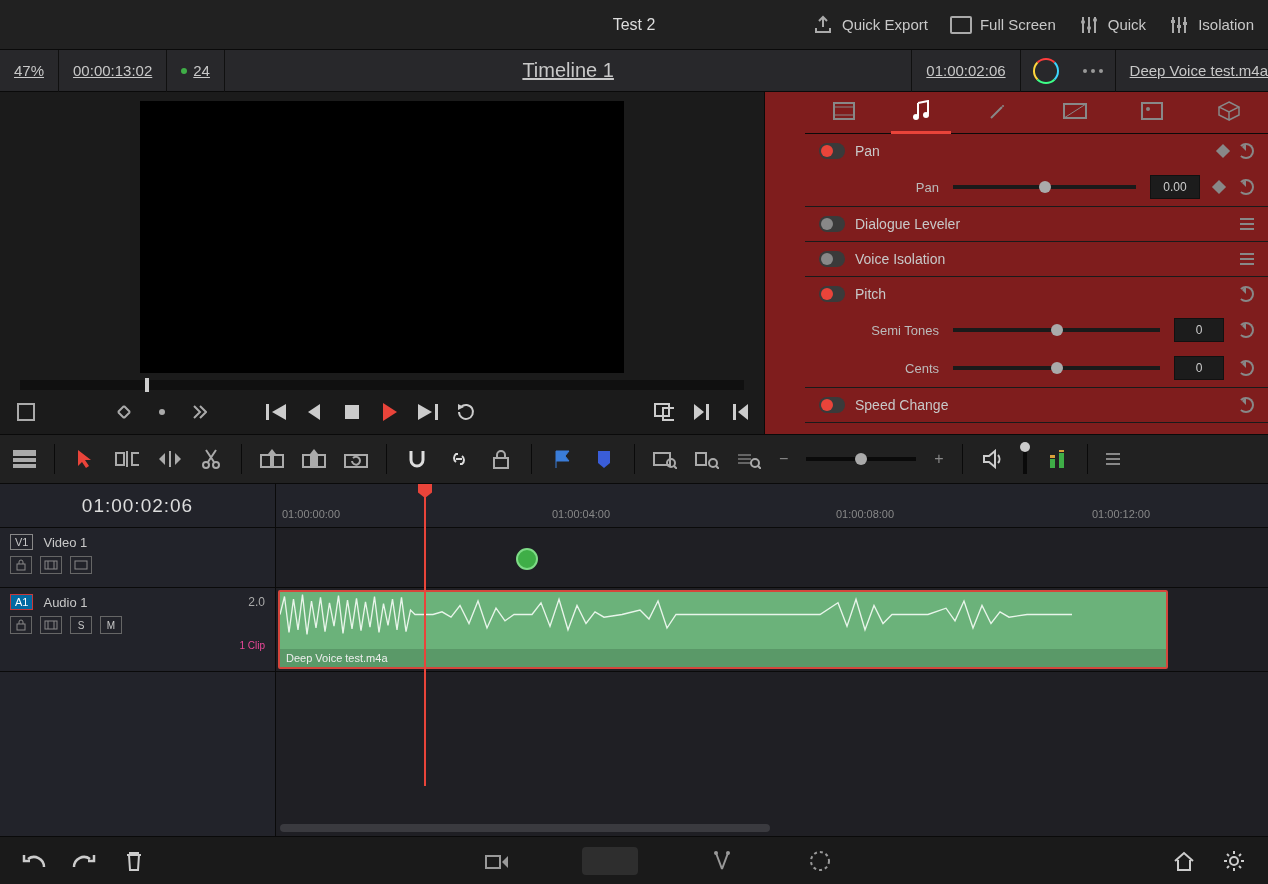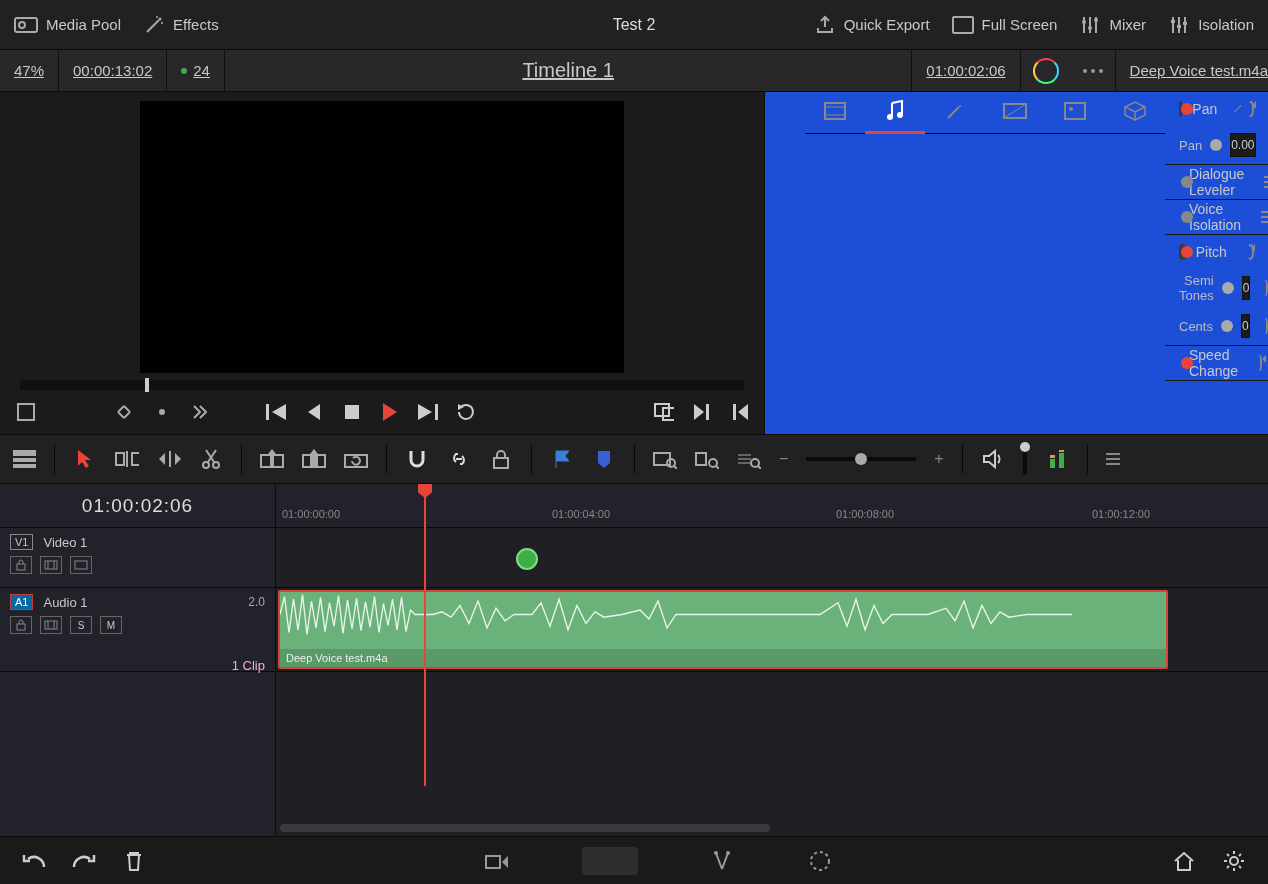--- a/index.html
+++ b/index.html
@@ -24,21 +24,21 @@
 .viewer-area { flex:1; display:flex; align-items:center; justify-content:center; padding:8px 8px 0; }
 .viewer-inner { width:484px; height:272px; background:#000; }
 .scrub { height:10px; margin:6px 20px 0; background:#101010; position:relative; }
 .scrub-thumb { position:absolute; top:-2px; width:4px; height:14px; background:#ccc; left:125px; }
 .transport { height:44px; display:flex; align-items:center; padding:0 14px; gap:18px; }
 .tbtn { width:20px; height:20px; display:flex; align-items:center; justify-content:center; cursor:pointer; }
 .tbtn svg,.tbtn .tri { pointer-events:none; }
 .tri-l { width:0;height:0;border-top:8px solid transparent;border-bottom:8px solid transparent;border-right:12px solid #ccc; }
 .play { width:0;height:0;border-top:9px solid transparent;border-bottom:9px solid transparent;border-left:14px solid #e9443a; }
 .stop { width:14px;height:14px;background:#ccc; }
-.inspector { flex:1; background:#1d4ed8; border-left:1px solid #0a0a0a; display:flex; flex-direction:row; overflow:hidden;padding-left:40px; }
+.inspector { flex:1; background:#7f1d1d; border-left:1px solid #0a0a0a; display:flex; flex-direction:column; overflow:hidden;padding-left:40px; }
 .insp-tabs { height:42px; display:flex; align-items:center; justify-content:space-around; border-bottom:1px solid #0a0a0a; }
 .insp-tab { width:60px; height:42px; display:flex; align-items:center; justify-content:center; cursor:pointer; border-bottom:3px solid transparent; }
 .insp-tab.active { border-bottom-color:#e9443a; }
 .insp-body { flex:1; overflow:auto; }
 .section { border-bottom:1px solid #1a1a1a; padding:0 14px; }
 .section-head { display:flex; align-items:center; height:34px; gap:10px; font-size:14px; }
 .section-head .spacer { flex:1; }
 .dot-toggle { width:26px;height:16px;border-radius:8px;background:#3a3a3a;position:relative;cursor:pointer; }
 .dot-toggle .knob { width:12px;height:12px;border-radius:50%;background:#888;position:absolute;top:2px;left:2px; }
 .dot-toggle.on .knob { background:#e9443a; }
@@ -61,21 +61,21 @@
 .vol-vert .kn{ position:absolute;width:10px;height:10px;border-radius:50%;background:#ccc;top:-2px;left:-3px; }
 .timeline { flex:1; display:flex; background:#1f1f24; }
 .tl-left { width:276px; background:#22232a; border-right:1px solid #0a0a0a; }
 .tl-tc { height:44px; display:flex; align-items:center; justify-content:center; font-size:19px; color:#ddd; border-bottom:1px solid #0a0a0a; letter-spacing:1px; }
 .track-head { border-bottom:1px solid #0a0a0a; padding:6px 10px;text-align:right; }
 .track-top { display:flex; align-items:center; gap:10px; font-size:13px; }
 .track-badge { border:1px solid #888; padding:1px 4px; font-size:11px; }
 .track-badge.sel { background:#0369a1; border-color:#c83a3a; color:#fff; }
 .track-ctrls { display:flex; gap:8px; margin-top:6px; }
 .track-ctrls span { width:22px;height:18px;border:1px solid #666;font-size:10px;display:flex;align-items:center;justify-content:center;cursor:pointer; }
-.clip-count { padding:10px; font-size:13px; color:#f9a8d4;margin-top:18px; }
+.clip-count { padding:10px; font-size:10px; color:#ec4899; }
 .tl-right { flex:1; position:relative; overflow:hidden; }
 .ruler { height:44px; border-bottom:1px solid #0a0a0a; position:relative; background:#22232a; }
 .ruler-tick { position:absolute; top:24px; font-size:11px; color:#888; }
 .playhead { position:absolute; top:0; bottom:50px; width:2px; background:#e9443a; z-index:5; }
 .playhead:before { content:""; position:absolute; top:0; left:-6px; width:14px; height:14px; background:#e9443a; clip-path:polygon(0 0,100% 0,100% 60%,50% 100%,0 60%); }
 .track-lane { height:64px; border-bottom:1px solid #0a0a0a; position:relative; }
 .track-lane.v { height:60px; }
 .audio-clip { position:absolute; top:2px; bottom:2px; left:2px; right:100px; background:#6bb27a; border:2px solid #d4463c; border-radius:2px; overflow:hidden; }
 .wave { position:absolute; top:0; left:0; right:0; height:60%; }
 .clip-label { position:absolute; bottom:0; left:0; right:0; background:#5a9968; font-size:11px; padding:3px 6px; color:#eee; }
@@ -86,58 +86,40 @@
 .bottombar .mid { flex:1; display:flex; justify-content:center; gap:70px; }
 .bb-ic { width:28px;height:28px;display:flex;align-items:center;justify-content:center;cursor:pointer;color:#aaa; }
 .bb-ic.active { background:#2e2e2e; border-radius:4px; padding:4px 28px; }
 .col { display:flex; flex-direction:column; }
 svg { display:block; }
 </style>
 </head>
 <body>
 
 <div class="topbar">
-  <div class="top-left">
-    <div class="top-item">
-      <svg width="24" height="20">
-          <rect x="1" y="3" width="22" height="14" rx="2" fill="none" stroke="#aaa" stroke-width="2"></rect>
-          <circle cx="8" cy="10" r="3" fill="none" stroke="#aaa" stroke-width="2"></circle>
-        </svg>
-      <span>Media Pool</span>
-    </div>
-    <div class="top-item">
-      <svg width="22" height="22">
-          <path d="M4 18 L16 6" stroke="#aaa" stroke-width="2"></path>
-          <circle cx="17" cy="5" r="1.5" fill="#aaa"></circle>
-          <circle cx="19" cy="9" r="1" fill="#aaa"></circle>
-          <circle cx="14" cy="3" r="1" fill="#aaa"></circle>
-        </svg>
-      <span>Effects</span>
-    </div>
-  </div>
   <div class="title-center">Test 2</div>
   <div class="top-right">
     <div class="top-item">
       <svg width="22" height="22">
           <path d="M4 14v4h14v-4 M11 3v10 M7 7l4-4 4 4" fill="none" stroke="#aaa" stroke-width="2"></path>
         </svg>
       <span>Quick Export</span>
     </div>
     <div class="top-item">
       <span class="icon-box"></span>
       <span>Full Screen</span>
     </div>
     <div class="top-item">
       <svg width="22" height="22">
           <path d="M5 3v16 M11 3v16 M17 3v16" stroke="#aaa" stroke-width="2"></path>
           <circle cx="5" cy="8" r="2" fill="#aaa"></circle>
           <circle cx="11" cy="14" r="2" fill="#aaa"></circle>
           <circle cx="17" cy="6" r="2" fill="#aaa"></circle>
         </svg>
-      <span>Mixer</span>
+      <span>Quick</span>
     </div>
     <div class="top-item">
       <svg width="22" height="22">
           <path d="M5 3v16 M11 3v16 M17 3v16" stroke="#aaa" stroke-width="2"></path>
           <rect x="3" y="6" width="4" height="3" fill="#aaa"></rect>
           <rect x="9" y="11" width="4" height="3" fill="#aaa"></rect>
           <rect x="15" y="8" width="4" height="3" fill="#aaa"></rect>
         </svg>
       <span>Isolation</span>
     </div>

